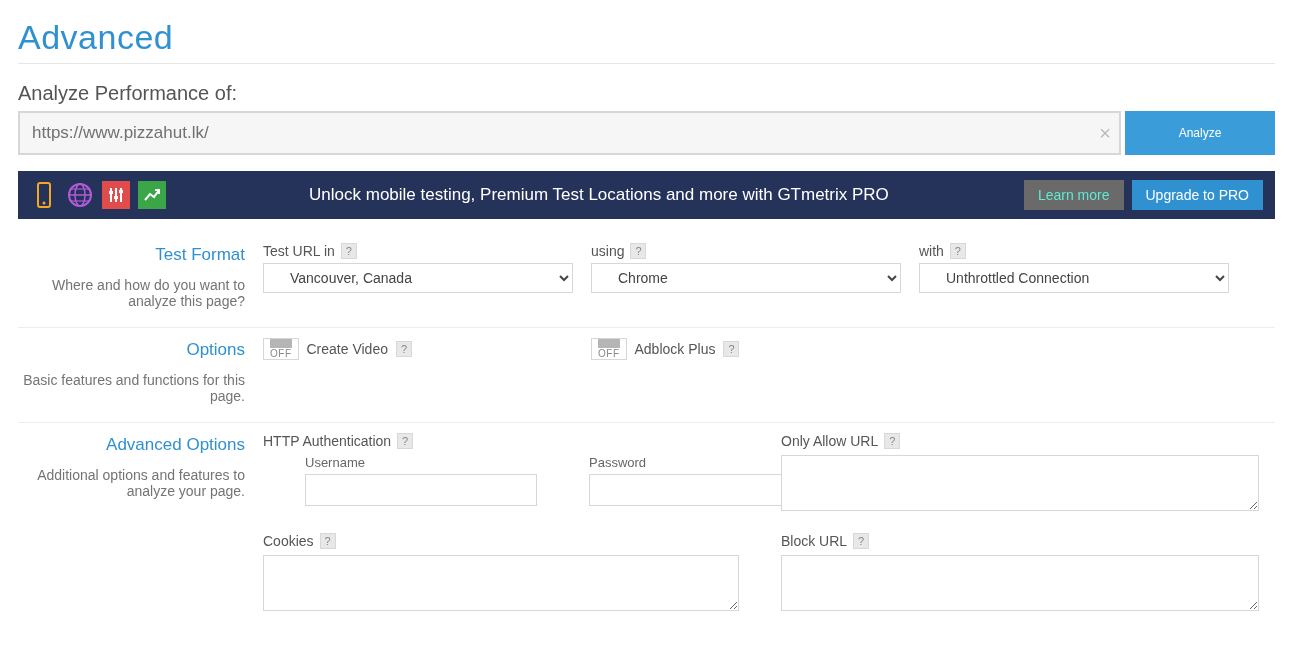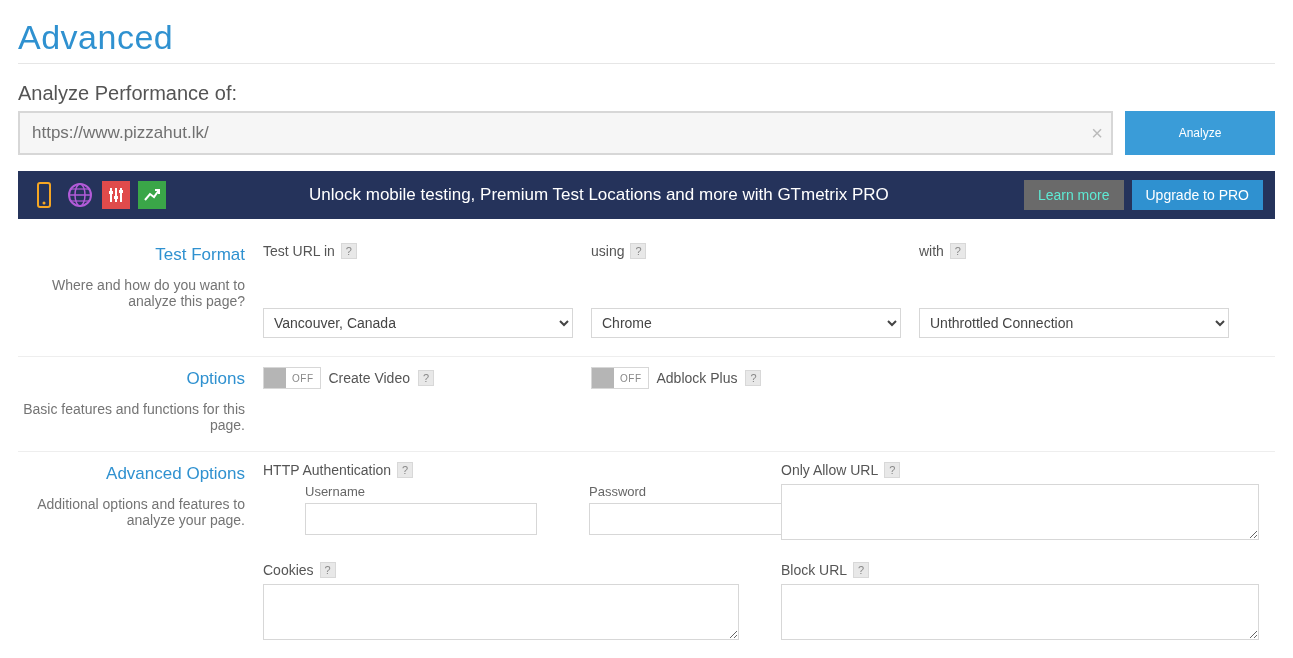--- a/index.html
+++ b/index.html
@@ -1,21 +1,21 @@
 <!DOCTYPE html>
 <html><head>
 <meta charset="utf-8">
 <style>
   * { box-sizing: border-box; margin: 0; padding: 0; }
   body { font-family: "Segoe UI", Arial, sans-serif; background: #fff; color: #555; width: 1293px; }
   .page { padding: 18px 18px 0 18px; }
   h1 { font-weight: 300; font-size: 34px; color: #2f91d0; letter-spacing: 0.5px; margin-bottom: 6px; }
   .hr { height: 1px; background: #e6e6e6; margin-bottom: 18px; }
   .section-title { font-size: 20px; color: #545454; font-weight: 300; margin-bottom: 6px; }
-  .analyze-row { display: flex; gap: 12px; margin-bottom: 16px; }
+  .analyze-row { display: flex; gap: 4px; margin-bottom: 16px; }
   .url-input-wrap { position: relative; flex: 1; }
   .url-input {
     width: 100%; height: 44px; background: #f6f6f6; border: 2px solid #d7d7d7;
     padding: 0 40px 0 12px; font-size: 17px; color: #717171;
   }
   .url-input::placeholder { color: #888; }
   .clear-x { position: absolute; right: 10px; top: 50%; transform: translateY(-50%); color: #bbb; font-size: 20px; cursor: pointer; line-height: 1; }
   .analyze-btn {
     background: #3a9cd8; color: #fff; border: none; width: 150px; font-size: 12px;
     font-weight: 300; cursor: pointer;
@@ -38,24 +38,24 @@
   .side-desc { color: #747474; font-size: 14px; margin-top: 12px; }
   .form-body { flex: 1; display: flex; gap: 18px; flex-wrap: wrap; }
 
   .field-col { display: flex; flex-direction: column; }
   .field-col.w1 { width: 310px; }
   .field-col.w2 { width: 310px; }
   .field-col.w3 { width: 310px; }
 
   .field-label { font-size: 14px; color: #555; margin-bottom: 4px; display: flex; align-items: center; gap: 6px; }
   .help { display: inline-flex; width: 16px; height: 16px; background: #e8e8e8; color: #888; font-size: 11px; align-items: center; justify-content: center; border: 1px solid #d8d8d8; cursor: help; }
-  select.sel { height: 30px; border: 1px solid #d7d7d7; background: #fff; padding: 0 6px; font-size: 14px; color: #444; margin-top: 45px; }
+  select.sel { height: 30px; border: 1px solid #d7d7d7; background: #fff; padding: 0 22px; font-size: 14px; color: #444; }
 
   .toggle-row { display: flex; align-items: center; gap: 8px; }
-  .toggle { display: inline-flex; align-items: center; border: 1px solid #d7d7d7; height: 22px; background: #fff; cursor: pointer; }
+  .toggle { display: inline-flex; align-items: center; border: 1px solid #d7d7d7; height: 22px; background: #fff; cursor: pointer; flex-direction: column; }
   .toggle-knob { width: 22px; height: 100%; background: #b5b5b5; }
   .toggle-text { font-size: 10px; color: #888; padding: 0 6px; letter-spacing: 0.5px; }
   .toggle-label { font-size: 14px; color: #555; }
 
   .auth-row { display: flex; gap: 10px; }
   .text-input { width: 232px; height: 32px; border: 1px solid #d7d7d7; padding: 0 6px; font-size: 14px; }
   .text-small-label { font-size: 13px; color: #666; margin-bottom: 4px; display: block; }
   textarea.ta { width: 476px; height: 56px; border: 1px solid #d7d7d7; padding: 4px; font-size: 13px; resize: both; }
 
   .adv-body { flex: 1; display: grid; grid-template-columns: 496px 1fr; column-gap: 22px; row-gap: 18px; }

